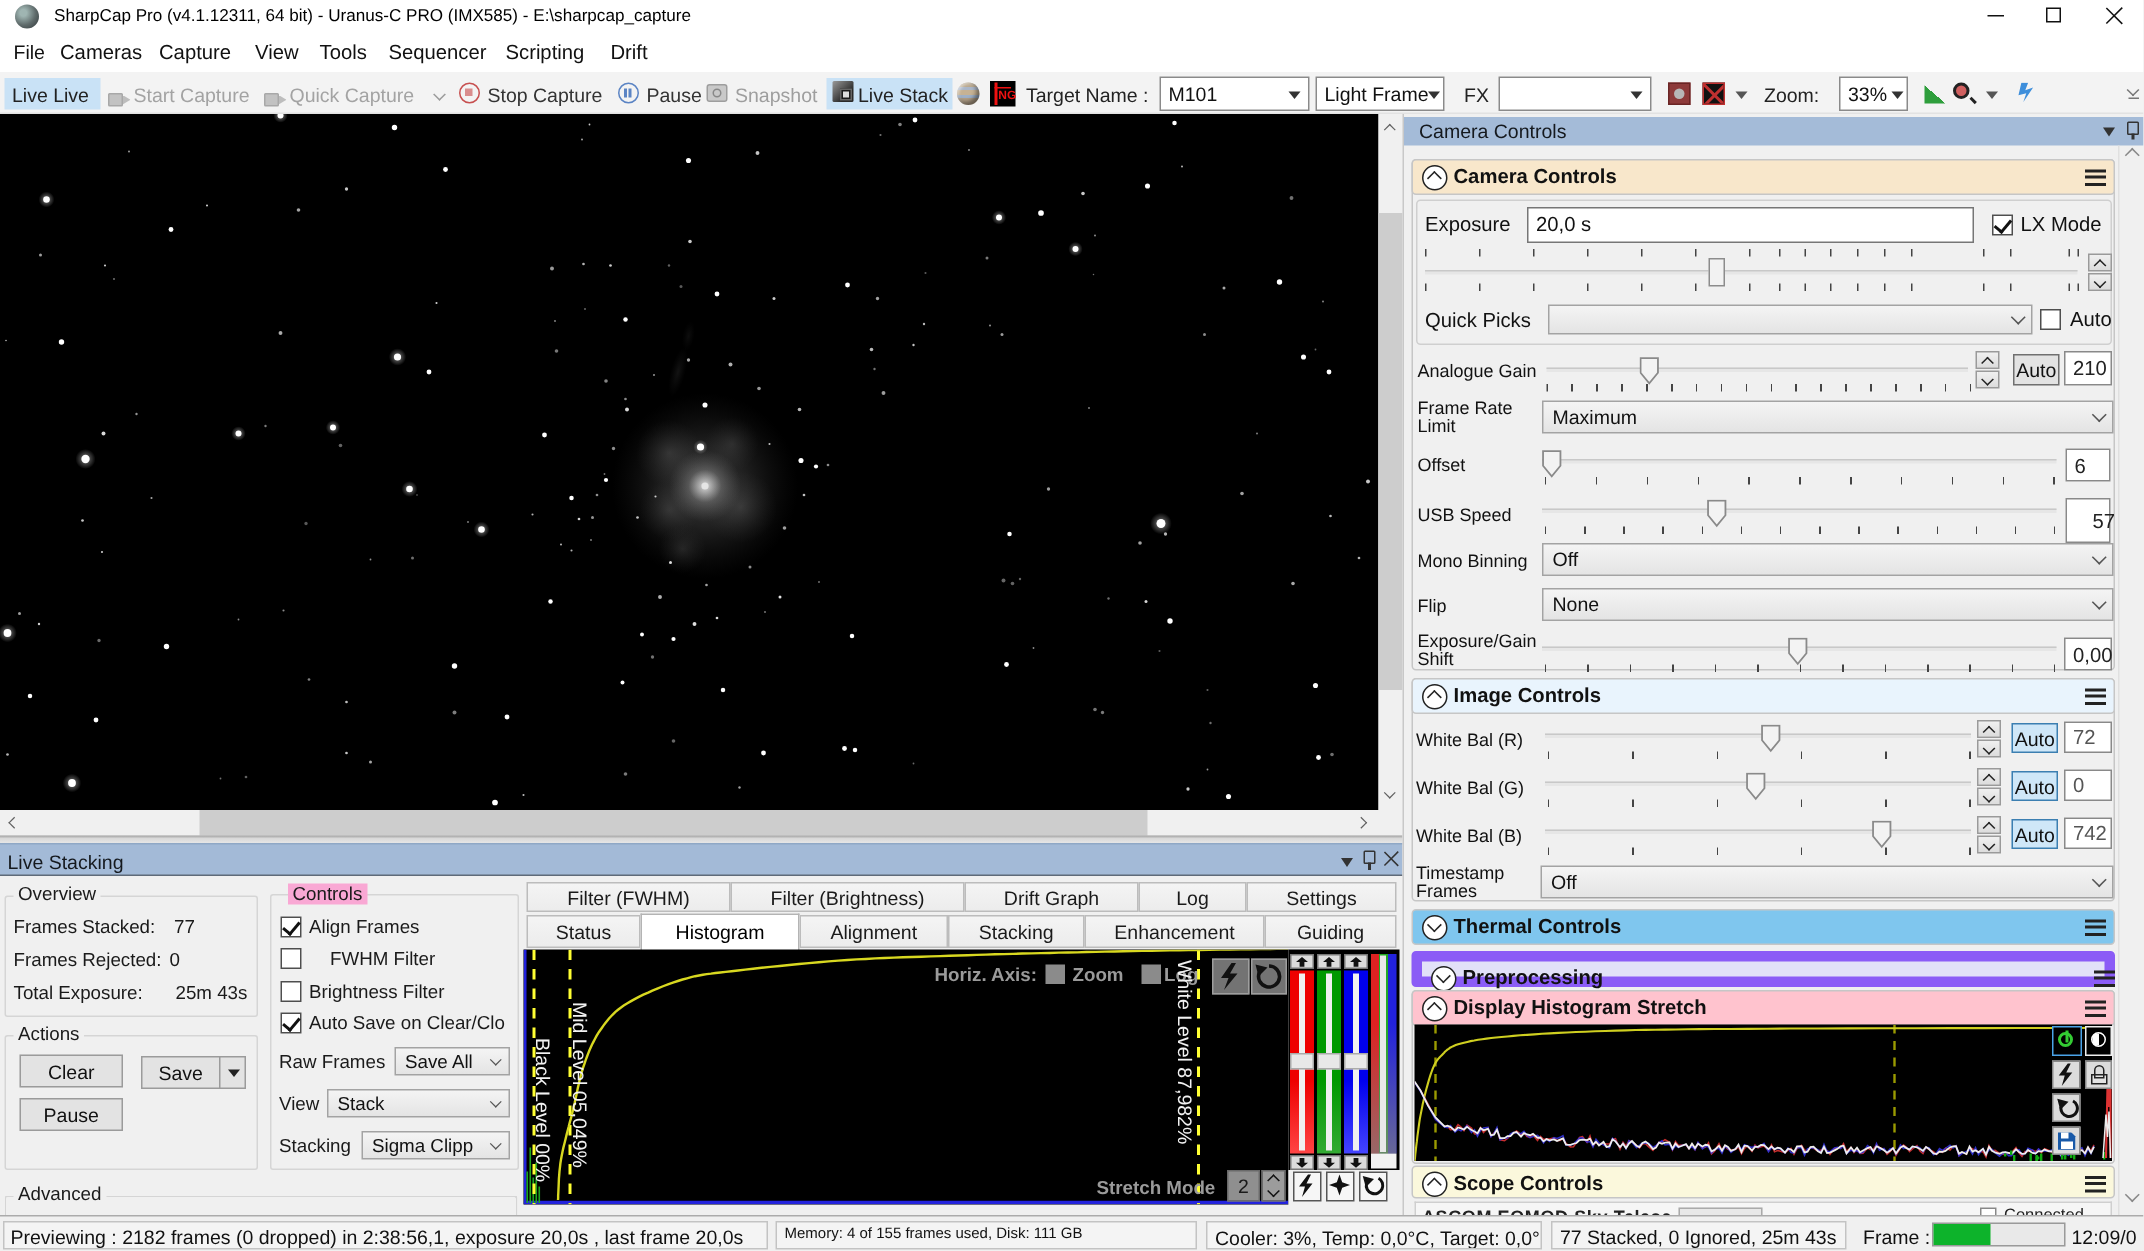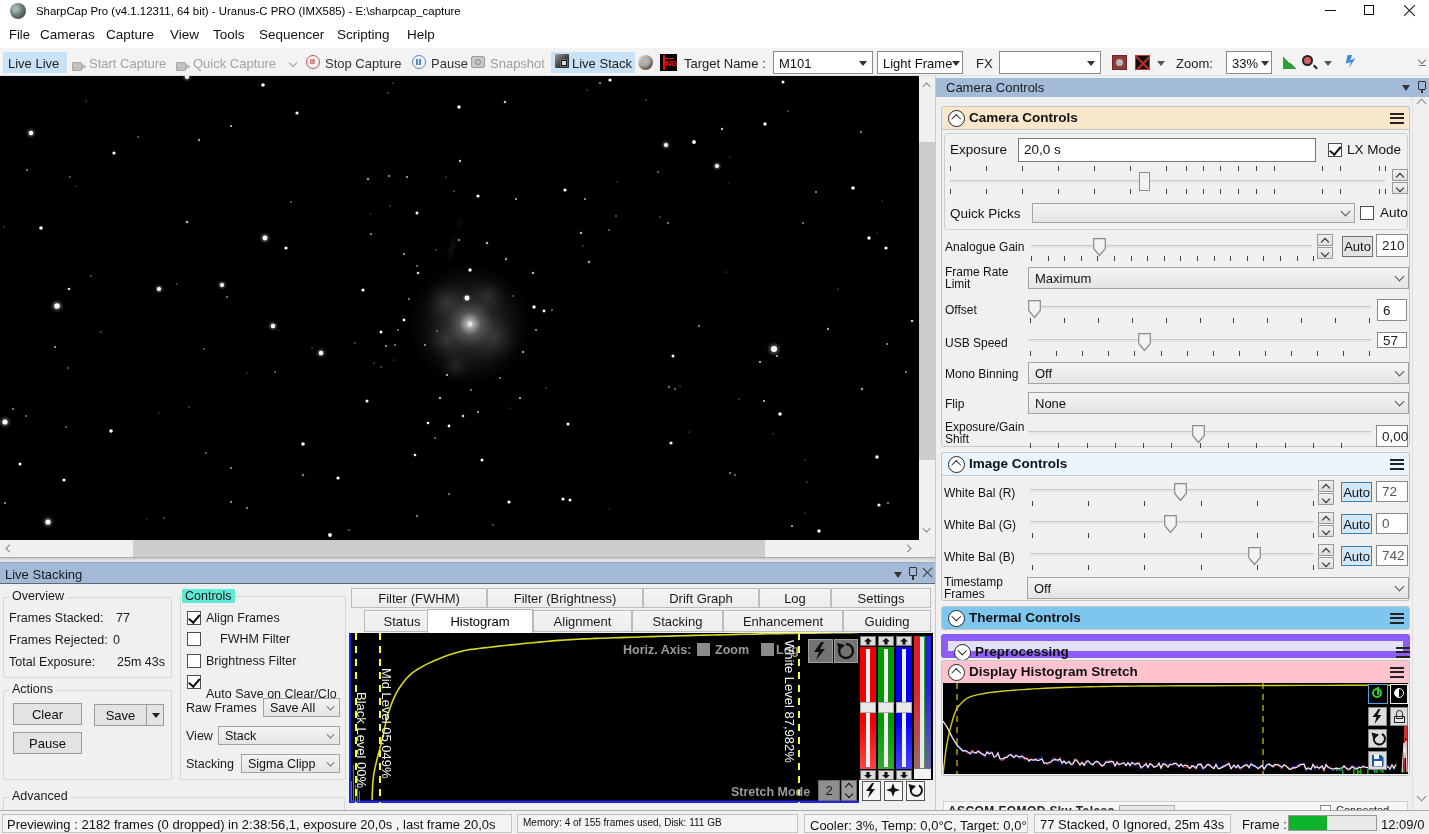--- a/index.html
+++ b/index.html
@@ -56,21 +56,21 @@
  </div>
 </div>
     <div class="abs" style="left:0;top:22px;width:1429px;height:26px;background:#fff">
       <div class="tx" style="left:9px;top:5px;font-size:13px;color:#111">File</div>
       <div class="tx" style="left:40px;top:5px;font-size:13.5px;color:#111">Cameras</div>
       <div class="tx" style="left:106px;top:5px;font-size:13.5px;color:#111">Capture</div>
       <div class="tx" style="left:170px;top:5px;font-size:13.5px;color:#111">View</div>
       <div class="tx" style="left:213px;top:5px;font-size:13.5px;color:#111">Tools</div>
       <div class="tx" style="left:259px;top:5px;font-size:13.5px;color:#111">Sequencer</div>
       <div class="tx" style="left:337px;top:5px;font-size:13.5px;color:#111">Scripting</div>
-      <div class="tx" style="left:407px;top:5px;font-size:13.5px;color:#111">Help</div>
+      <div class="tx" style="left:407px;top:5px;font-size:13.5px;color:#111">Drift</div>
     </div>
 <div class="abs" style="left:0;top:48px;width:1429px;height:28px;background:#f3f3f3;border-bottom:1px solid #e2e2e2">
  <div class="abs" style="left:3px;top:4px;width:64px;height:21px;background:#c9e2f6"></div>
  <div class="tx" style="left:8px;top:8px;font-size:13px;color:#222">Live Live</div>
  <div class="abs" style="left:72px;top:13px;width:15px;height:11px">
       <div class="abs" style="left:0;top:1px;width:10px;height:9px;background:#c2c2c2;border:1px solid #a8a8a8;border-radius:1px"></div>
       <div class="abs" style="left:10px;top:2.5px;width:5px;height:6px;background:#bdbdbd;clip-path:polygon(0 0,100% 50%,0 100%)"></div>
       </div>
  <div class="tx" style="left:89px;top:8px;font-size:13px;color:#a3a3a3">Start Capture</div>
  <div class="abs" style="left:176px;top:13px;width:15px;height:11px">
@@ -422,29 +422,29 @@
  <div class="btn" style="left:94px;top:142px;width:53px;height:22px;padding-top:3px">Save</div>
  <div class="btn" style="left:146px;top:142px;width:18px;height:22px">
         <div class="abs" style="left:4.5px;top:8px;width:0;height:0;border-left:4px solid transparent;border-right:4px solid transparent;border-top:5px solid #222"></div>
       </div>
  <div class="btn" style="left:13px;top:170px;width:69px;height:22px;padding-top:3px">Pause</div>
 
  <div class="abs" style="left:3px;top:235px;width:342px;height:14px;border:1px solid #d5d5d5;border-bottom:none;border-radius:2px 2px 0 0"></div>
  <div class="tx glabel" style="left:9px;top:227px;background:#f0f0f0;padding:0 3px">Advanced</div>
 
  <div class="abs" style="left:180px;top:34px;width:166px;height:184px;border:1px solid #d5d5d5;border-radius:2px"></div>
- <div class="tx glabel" style="left:182px;top:27px;background:#5eead4;padding:0 3px">Controls</div>
+ <div class="tx glabel" style="left:192px;top:27px;background:#f9a8d4;padding:0 3px">Controls</div>
  <div class="cb ck" style="left:187px;top:49px"></div>
       <div class="tx glabel" style="left:206px;top:49px">Align Frames</div>
  <div class="cb" style="left:187px;top:70px"></div>
       <div class="tx glabel" style="left:220px;top:70px">FWHM Filter</div>
  <div class="cb" style="left:187px;top:92px"></div>
       <div class="tx glabel" style="left:206px;top:92px">Brightness Filter</div>
  <div class="cb ck" style="left:187px;top:113px"></div>
-      <div class="tx glabel" style="left:206px;top:125px;width:136px;overflow:hidden">Auto Save on Clear/Clo</div>
+      <div class="tx glabel" style="left:206px;top:113px;width:136px;overflow:hidden">Auto Save on Clear/Clo</div>
  <div class="tx glabel" style="left:186px;top:139px">Raw Frames</div>
  <div class="combo" style="left:263px;top:136px;width:77px;height:19px">
         <span class="ct" style="font-size:12.5px">Save All</span>
         <span class="ca" style="transform:rotate(45deg) scale(.8)"></span>
       </div>
  <div class="tx glabel" style="left:186px;top:167px">View</div>
  <div class="combo" style="left:218px;top:164px;width:122px;height:19px">
         <span class="ct" style="font-size:12.5px">Stack</span>
         <span class="ca" style="transform:rotate(45deg) scale(.8)"></span>
       </div>
@@ -452,21 +452,21 @@
  <div class="combo" style="left:241px;top:192px;width:99px;height:19px">
         <span class="ct" style="font-size:12.5px">Sigma Clipp</span>
         <span class="ca" style="transform:rotate(45deg) scale(.8)"></span>
       </div>
 </div>
     <div class="tab" style="left:351px;top:588px;width:136px;height:20px;padding-top:2px">Filter (FWHM)</div>
     <div class="tab" style="left:487px;top:588px;width:156px;height:20px;padding-top:2px">Filter (Brightness)</div>
     <div class="tab" style="left:643px;top:588px;width:116px;height:20px;padding-top:2px">Drift Graph</div>
     <div class="tab" style="left:759px;top:588px;width:72px;height:20px;padding-top:2px">Log</div>
     <div class="tab" style="left:831px;top:588px;width:100px;height:20px;padding-top:2px">Settings</div>
-    <div class="tab" style="left:364px;top:610px;width:76px;height:22px;padding-top:3px">Status</div>
+    <div class="tab" style="left:351px;top:610px;width:76px;height:22px;padding-top:3px">Status</div>
     <div class="tab" style="left:533px;top:610px;width:99px;height:22px;padding-top:3px">Alignment</div>
     <div class="tab" style="left:632px;top:610px;width:91px;height:22px;padding-top:3px">Stacking</div>
     <div class="tab" style="left:723px;top:610px;width:120px;height:22px;padding-top:3px">Enhancement</div>
     <div class="tab" style="left:843px;top:610px;width:88px;height:22px;padding-top:3px">Guiding</div>
     <div class="tabsel" style="left:427px;top:609px;width:106px;height:25px;padding-top:4px">Histogram</div>
 <div class="abs" style="left:349px;top:633px;width:510px;height:170px;background:#000;overflow:hidden">
 <svg width="510" height="170" style="position:absolute;left:0;top:0">
  <rect x="0" y="167.5" width="510" height="2.5" fill="#2323dd"></rect>
         <rect x="0" y="0" width="2" height="170" fill="#2323dd"></rect>
  <path d="M2.5,169 L2.5,148 M4.5,169 L4.5,132 M6.5,169 L6.5,152 M8.5,169 L8.5,142 M10.5,169 L10.5,158" stroke="#1da51d" stroke-width="1.1" fill="none"></path>
@@ -644,21 +644,21 @@
       <path d="M0.7,0.7 H12.3 V10.5 L6.5,17.5 L0.7,10.5 Z" fill="#f3f3f3" stroke="#8a8a8a" stroke-width="1.2"></path>
     </svg>
     <div class="ticks" style="left:1030px;top:318px;width:340px;background-image:repeating-linear-gradient(to right,#444 0 1px,transparent 1px 33.9px)"></div>
     <div class="vbox" style="left:1377px;top:299px;width:30px;height:22px;color:#222;padding-left:5px">6</div>
     <div class="tx" style="left:945px;top:336px;font-size:12px;color:#111">USB Speed</div>
     <div class="track" style="left:1028px;top:339px;width:343px"></div>
     <svg class="abs" style="left:1137.5px;top:333px" width="14" height="19">
       <path d="M0.7,0.7 H12.3 V10.5 L6.5,17.5 L0.7,10.5 Z" fill="#f3f3f3" stroke="#8a8a8a" stroke-width="1.2"></path>
     </svg>
     <div class="ticks" style="left:1030px;top:351px;width:340px;background-image:repeating-linear-gradient(to right,#444 0 1px,transparent 1px 26.1px)"></div>
-    <div class="vbox" style="left:1377px;top:332px;width:30px;height:16px;color:#222;padding-left:5px">57</div>
+    <div class="vbox" style="left:1377px;top:332px;width:30px;height:30px;color:#222;padding-left:17px">57</div>
     <div class="tx" style="left:945px;top:367px;font-size:12px;color:#111">Mono Binning</div>
     <div class="combo" style="left:1028px;top:362px;width:381px;height:22px">
       <span class="ct">Off</span>
       <span class="ca"></span>
     </div>
     <div class="tx" style="left:945px;top:397px;font-size:12px;color:#111">Flip</div>
     <div class="combo" style="left:1028px;top:392px;width:381px;height:22px">
       <span class="ct">None</span>
       <span class="ca"></span>
     </div>
@@ -777,20 +777,25 @@
   <svg width="17" height="17">
           <path d="M13,4 A5.5,5.5 0 1 1 5,8" stroke="#111" stroke-width="2" fill="none"></path>
           <polygon points="2.5,2.5 10,4.5 4.5,10" fill="#111"></polygon>
         </svg></div>
 <div class="abs" style="left:425px;top:68px;width:19px;height:19px;background:#dcdcdc;border:1px solid #888">
   <div class="abs" style="left:2.5px;top:2.5px;width:12px;height:12px;background:#1859a8;clip-path:polygon(0 0,75% 0,100% 25%,100% 100%,0 100%)"></div>
   <div class="abs" style="left:5px;top:3px;width:5px;height:4px;background:#fff"></div>
   <div class="abs" style="left:4.5px;top:9px;width:8px;height:5px;background:#fff"></div>
       </div>
 </div>
+    <div class="abs" style="left:941px;top:777px;width:469px;height:22px;border:1px solid #c6c6c6;border-radius:3px;background:#fbf8dc">
+  <div class="gico up" style="left:6px;top:2.5px"></div>
+  <div class="tx" style="left:27px;top:2.5px;font-size:13.5px;font-weight:bold;color:#111">Scope Controls</div>
+  <div class="ham" style="left:448px;top:6px"></div>
+    </div>
     <div class="abs" style="left:943px;top:801px;width:465px;height:9px;background:#f6f6f6;border:1px solid #cfcfcf;border-bottom:none;overflow:hidden">
  <div class="tx" style="left:4px;top:2px;font-size:12px;font-weight:bold;color:#222;letter-spacing:.4px">ASCOM EQMOD Sky Telesc</div>
  <div class="abs" style="left:175px;top:3px;width:56px;height:8px;background:#e8e8e8;border:1px solid #aaa"></div>
  <div class="abs" style="left:376px;top:3px;width:11px;height:8px;background:#fff;border:1px solid #888"></div>
  <div class="tx" style="left:392px;top:2px;font-size:11px;color:#222">Connected</div>
 </div>
 <div class="abs" style="left:0;top:810px;width:1429px;height:40px;background:#f0f0f0;border-top:1px solid #ababab">
  <div class="abs" style="left:2px;top:3px;width:510px;height:19px;border:1px solid #c3c3c3;background:#f4f4f4"></div>
  <div class="tx" style="left:7px;top:5.5px;font-size:13px;color:#111">Previewing : 2182 frames (0 dropped) in 2:38:56,1, exposure 20,0s , last frame 20,0s</div>
  <div class="abs" style="left:517px;top:3px;width:281px;height:19px;border:1px solid #c3c3c3;background:#f4f4f4"></div>

